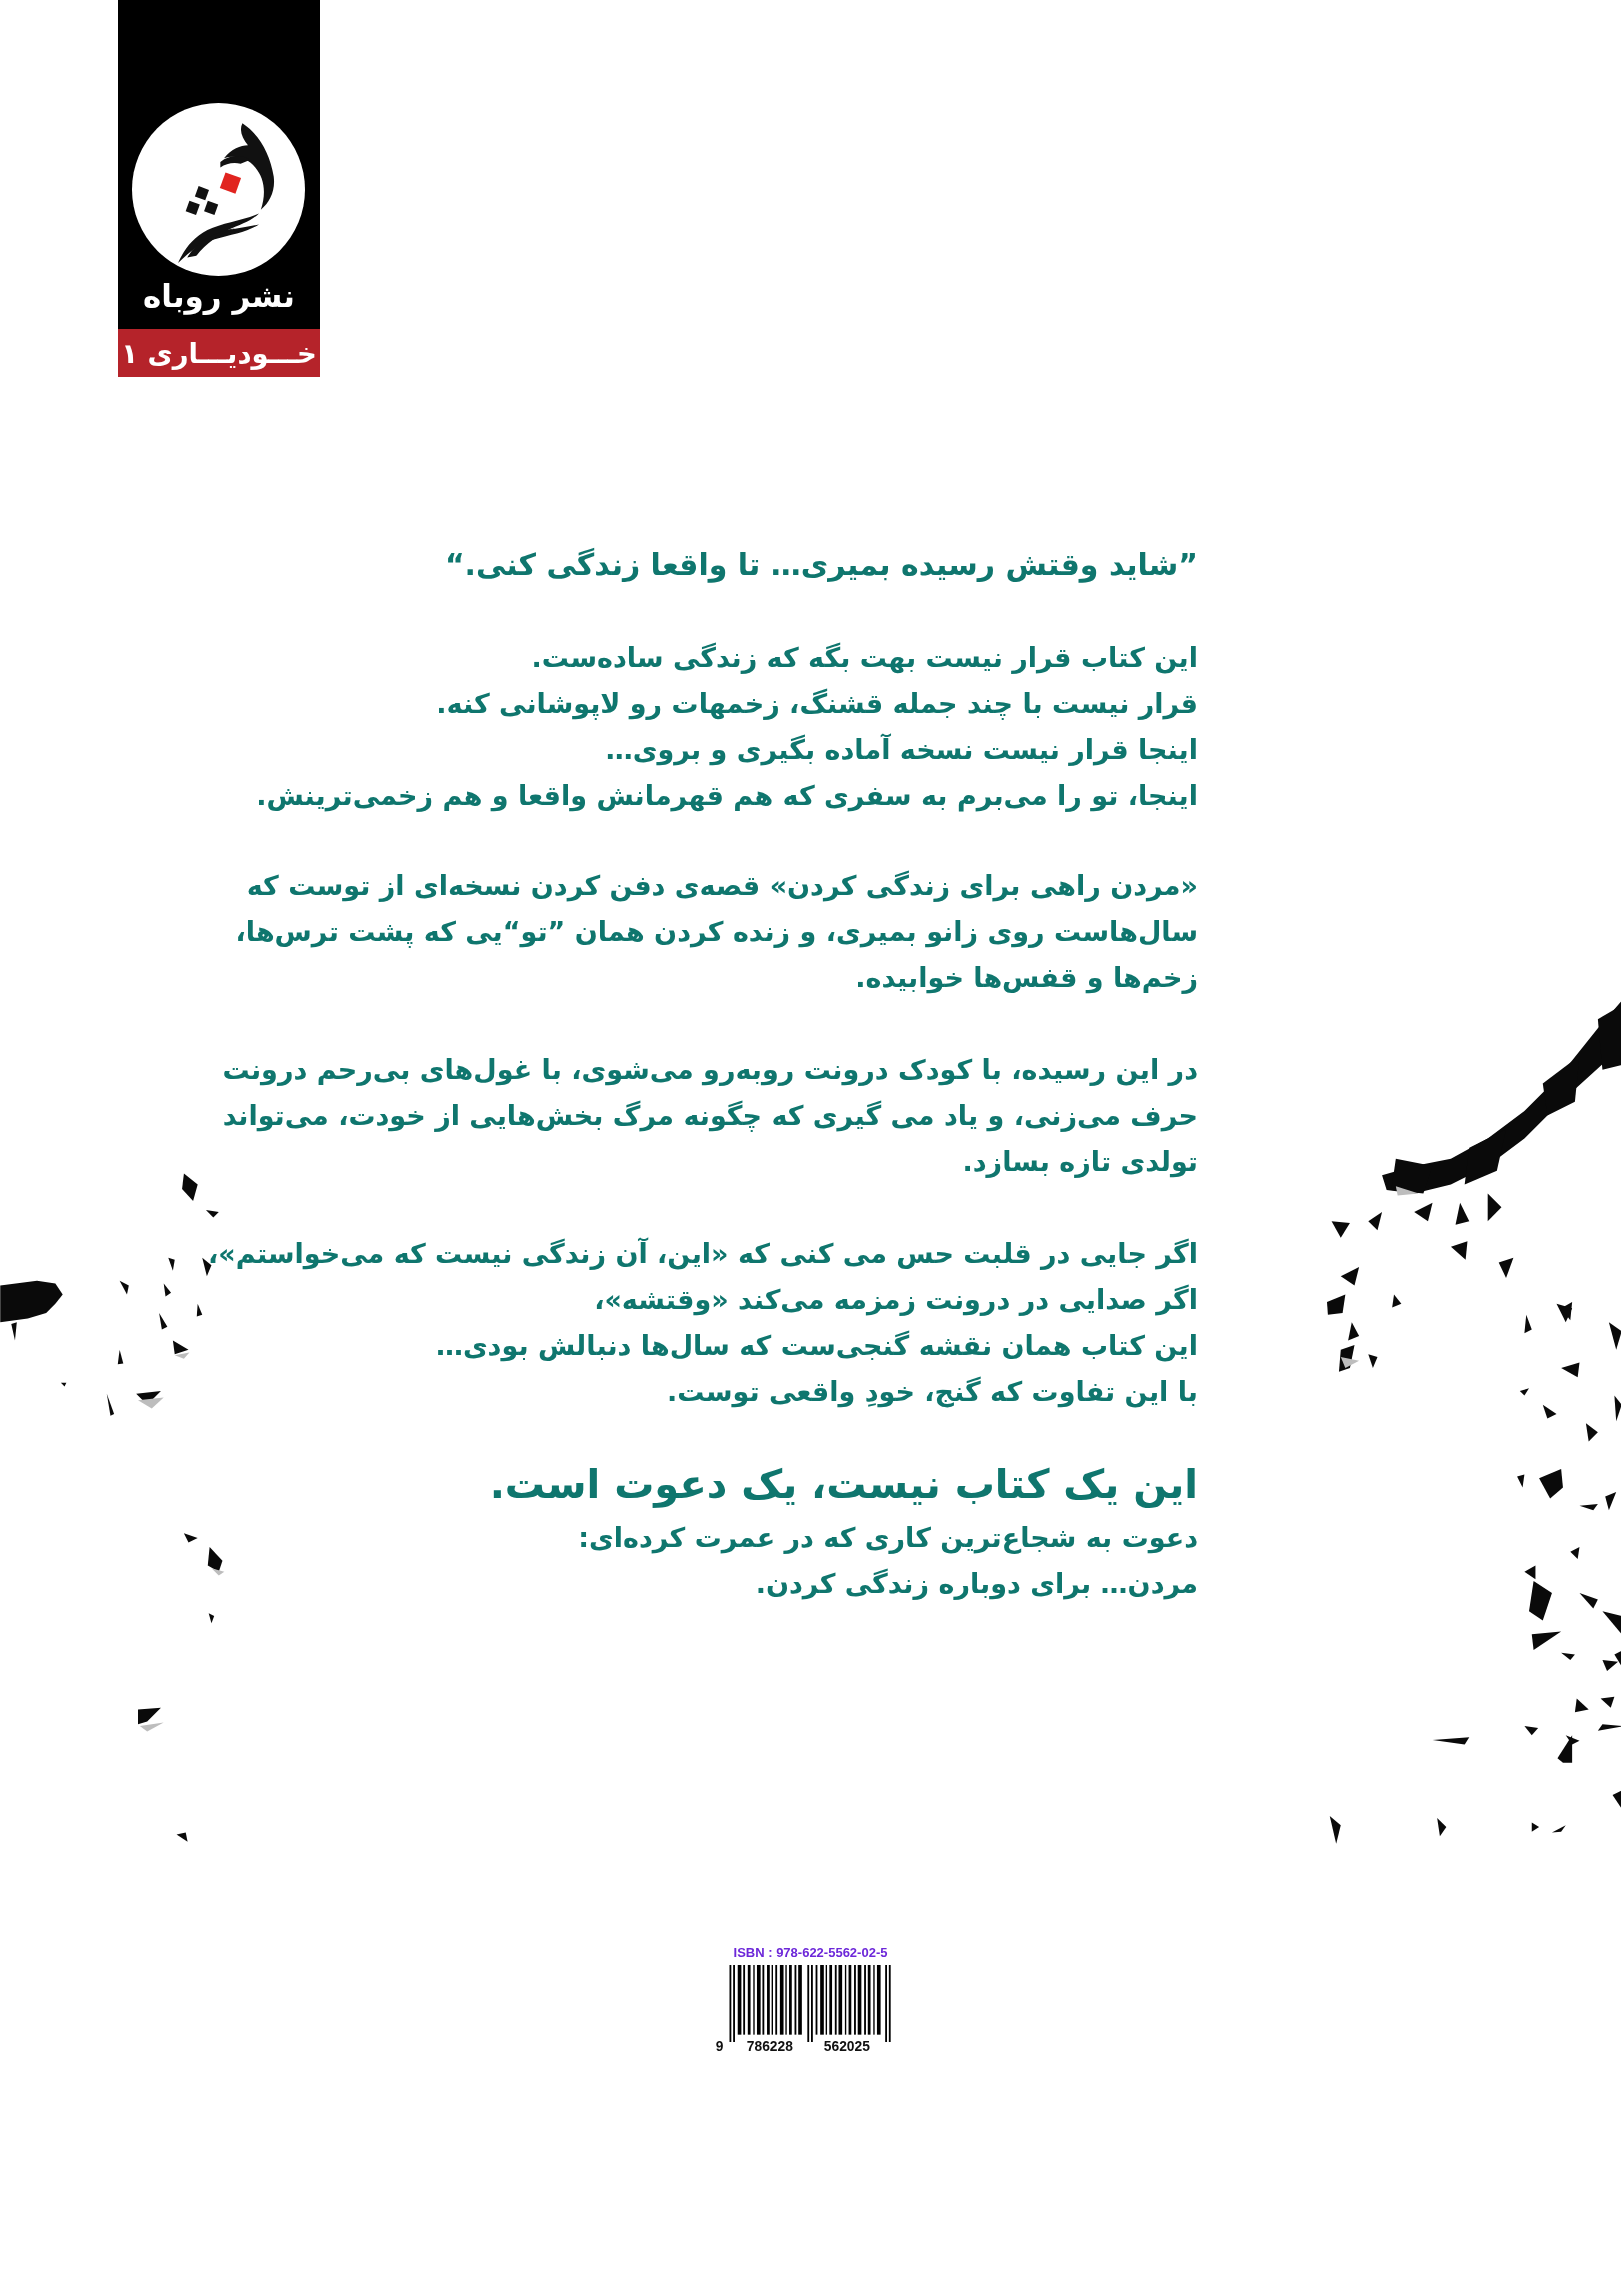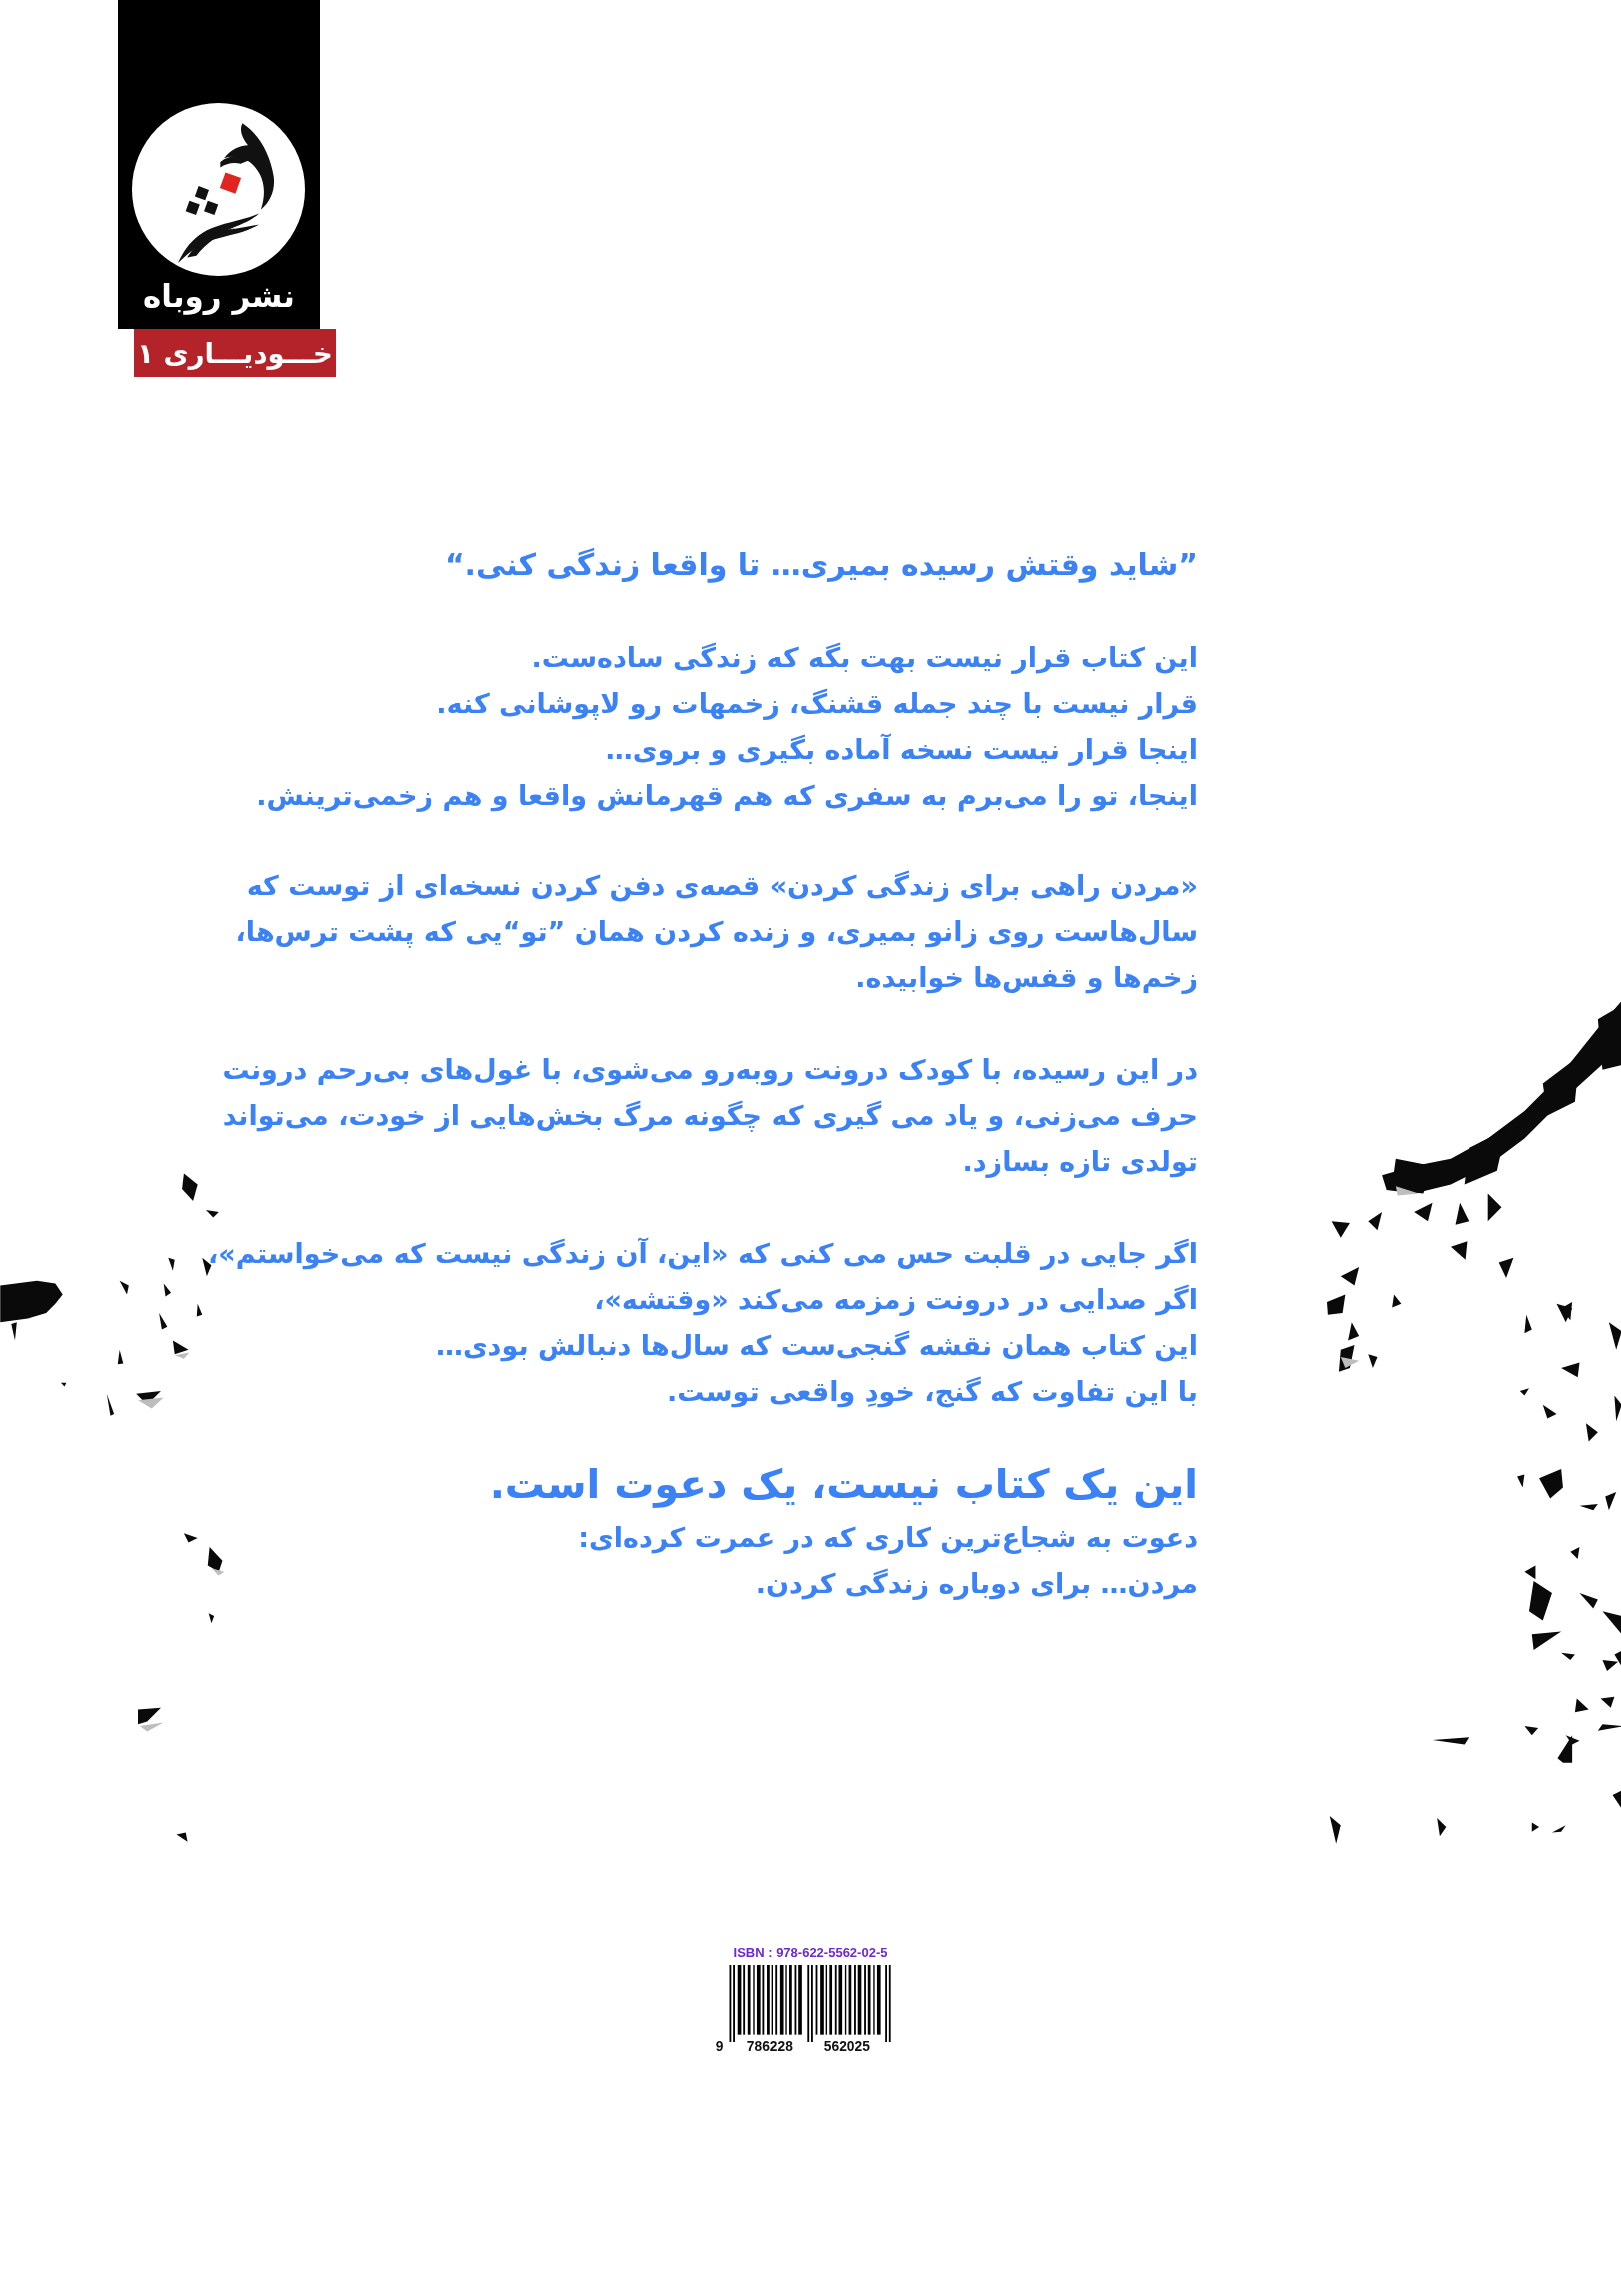--- a/index.html
+++ b/index.html
@@ -16,26 +16,26 @@
   .logo-circle {
     position:absolute; left:13.8px; top:103px; width:173px; height:173px; border-radius:50%;
     background:#ffffff;
   }
   .logo-circle svg { position:absolute; left:0; top:0; }
   .publisher-name {
     position:absolute; left:0; top:272px; width:202px; text-align:center;
     color:#ffffff; font-weight:bold; font-size:31px; direction:rtl; line-height:48px;
   }
   .banner-red {
-    position:absolute; left:16px; top:329px; width:202px; height:48px; background:#b5232a;
+    position:absolute; left:0; top:329px; width:202px; height:48px; background:#b5232a;
     color:#ffffff; font-weight:bold; font-size:27.5px; text-align:center; line-height:48px; direction:rtl;
   }
   .content {
     position:absolute; right:424px; width:845px; direction:rtl; text-align:right;
-    font-family:"DejaVu Sans", sans-serif; font-weight:bold; color:#3b82f6;
+    font-family:"DejaVu Sans", sans-serif; font-weight:bold; color:#0f766e;
   }
   .quote { top:542px; font-size:30px; line-height:46px; }
   .para { font-size:27px; line-height:46px; margin:0; }
   .p1 { top:635px; }
   .p2 { top:863px; }
   .p3 { top:1047px; }
   .p4 { top:1231px; }
   .headline { top:1458px; font-size:40px; line-height:53px; }
   .p5 { top:1515px; }
   .line { display:block; white-space:nowrap; }

